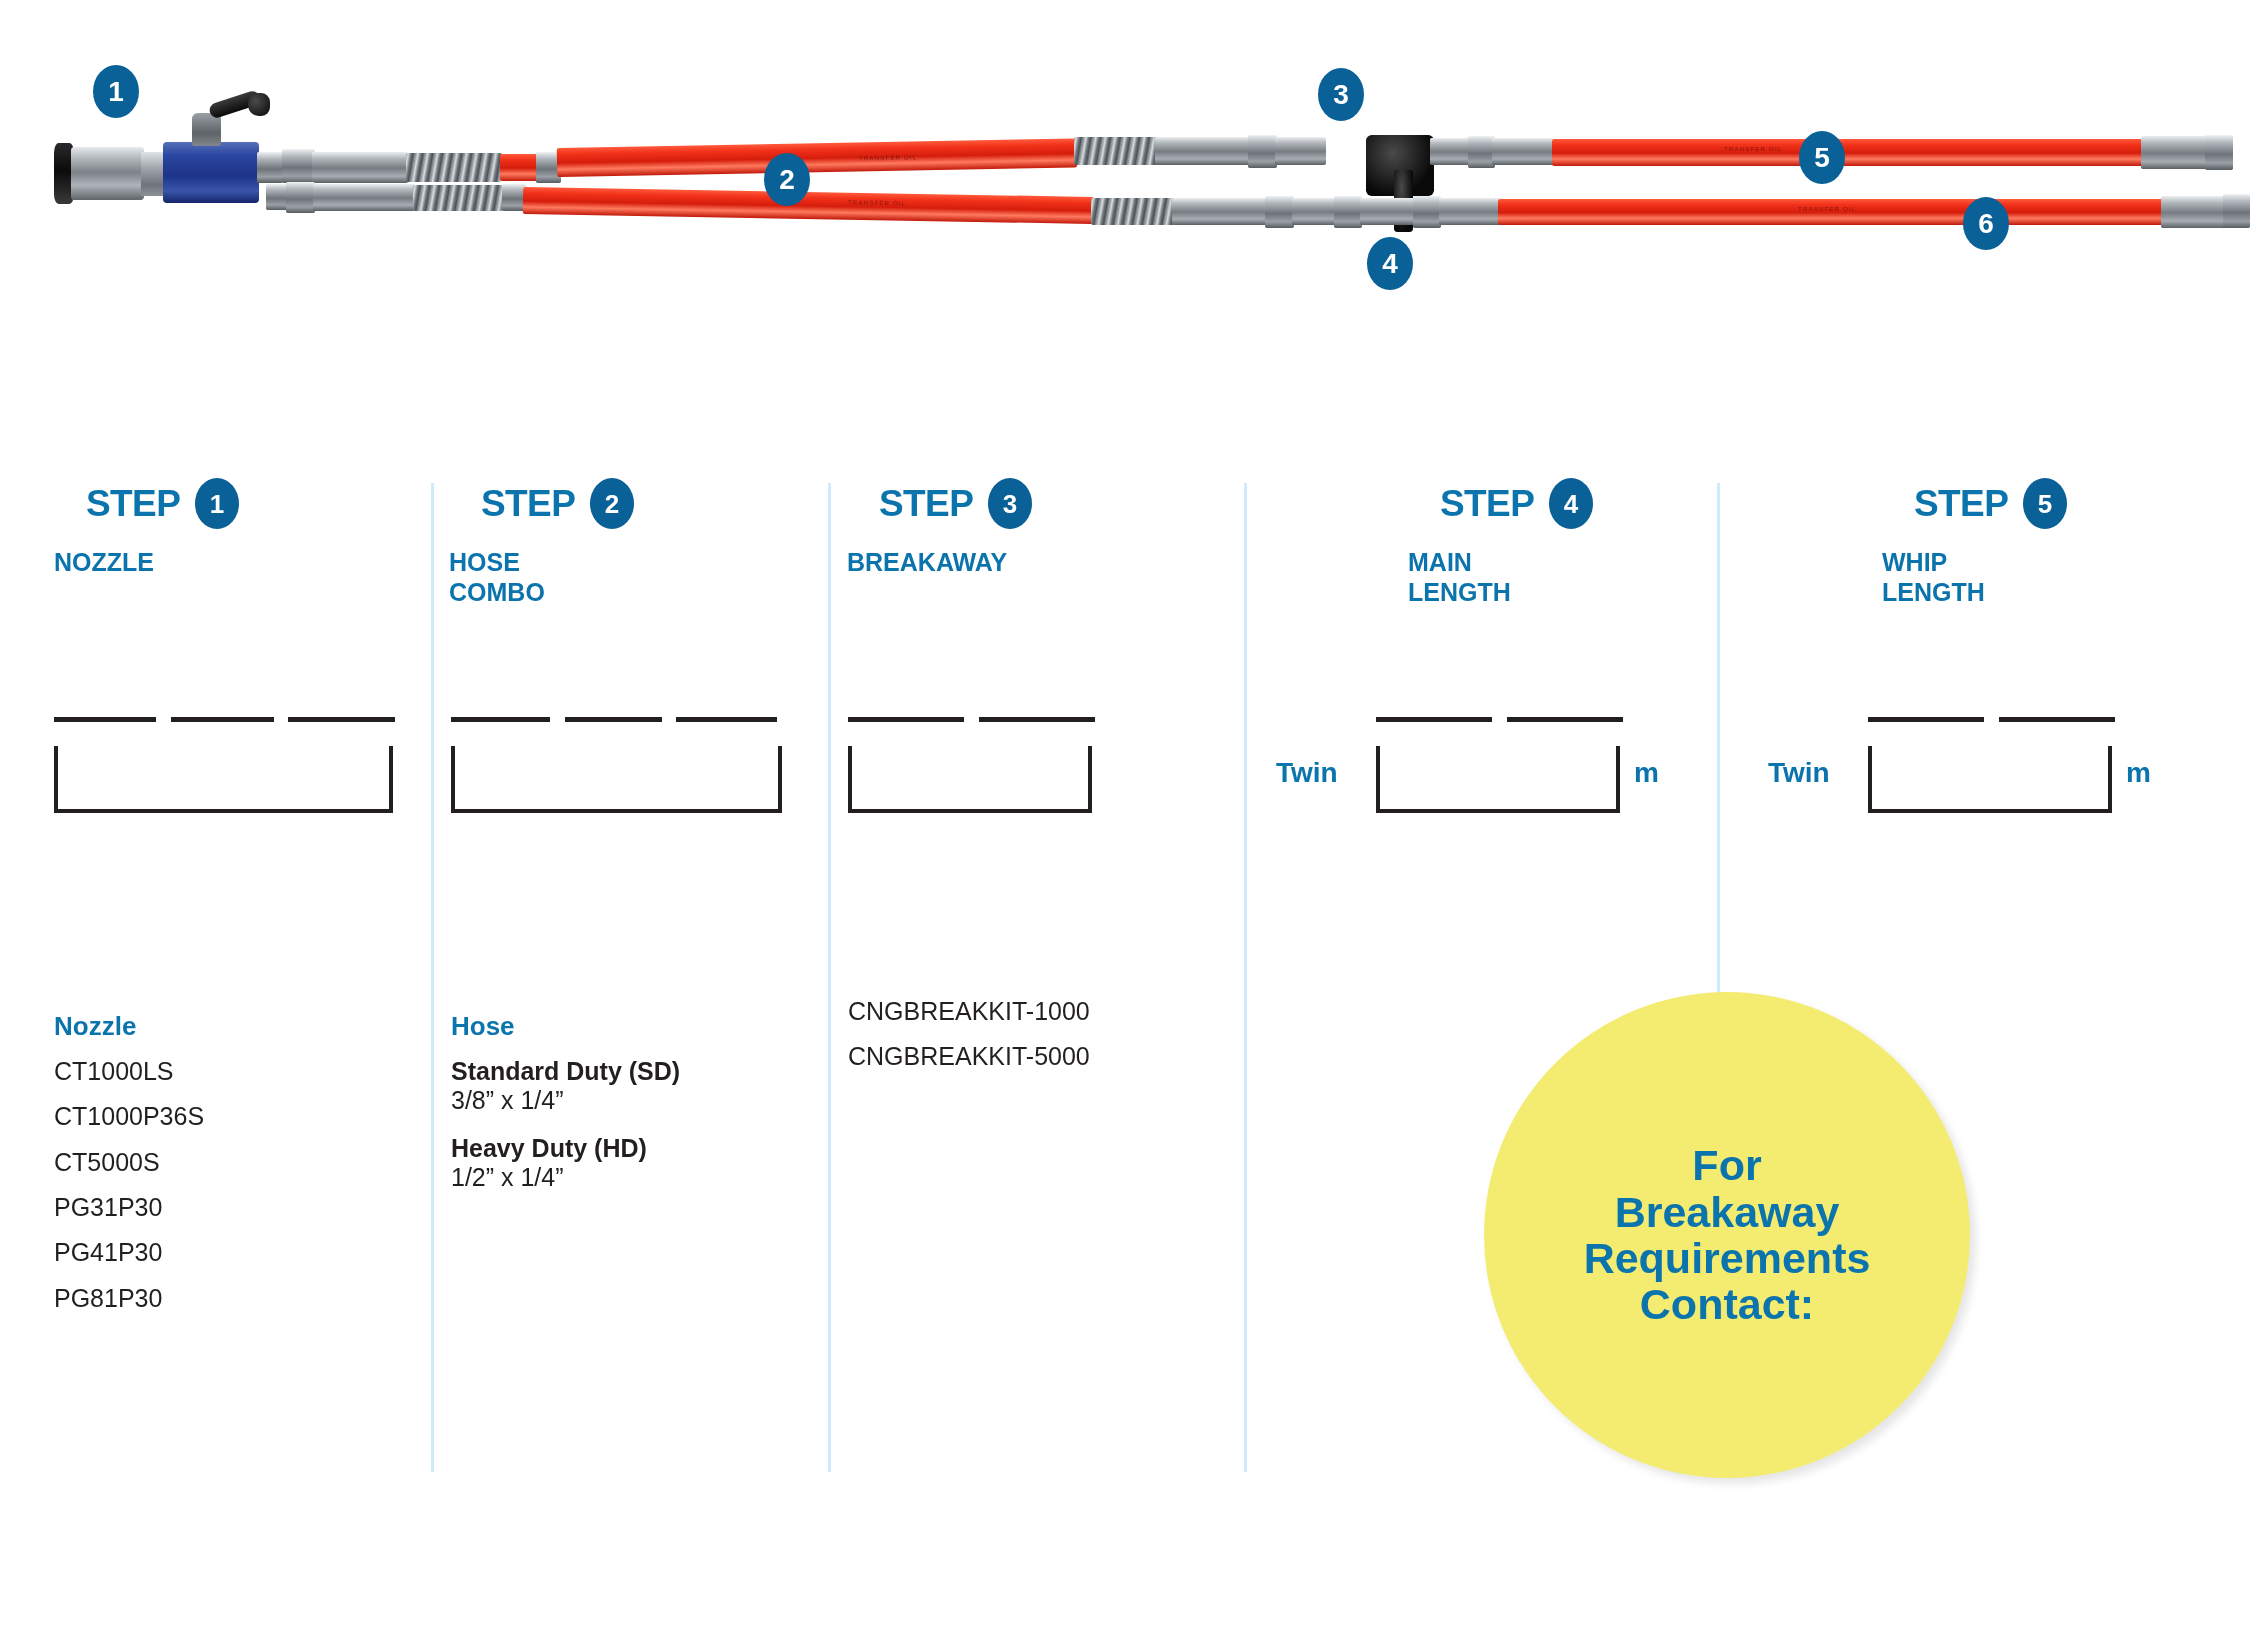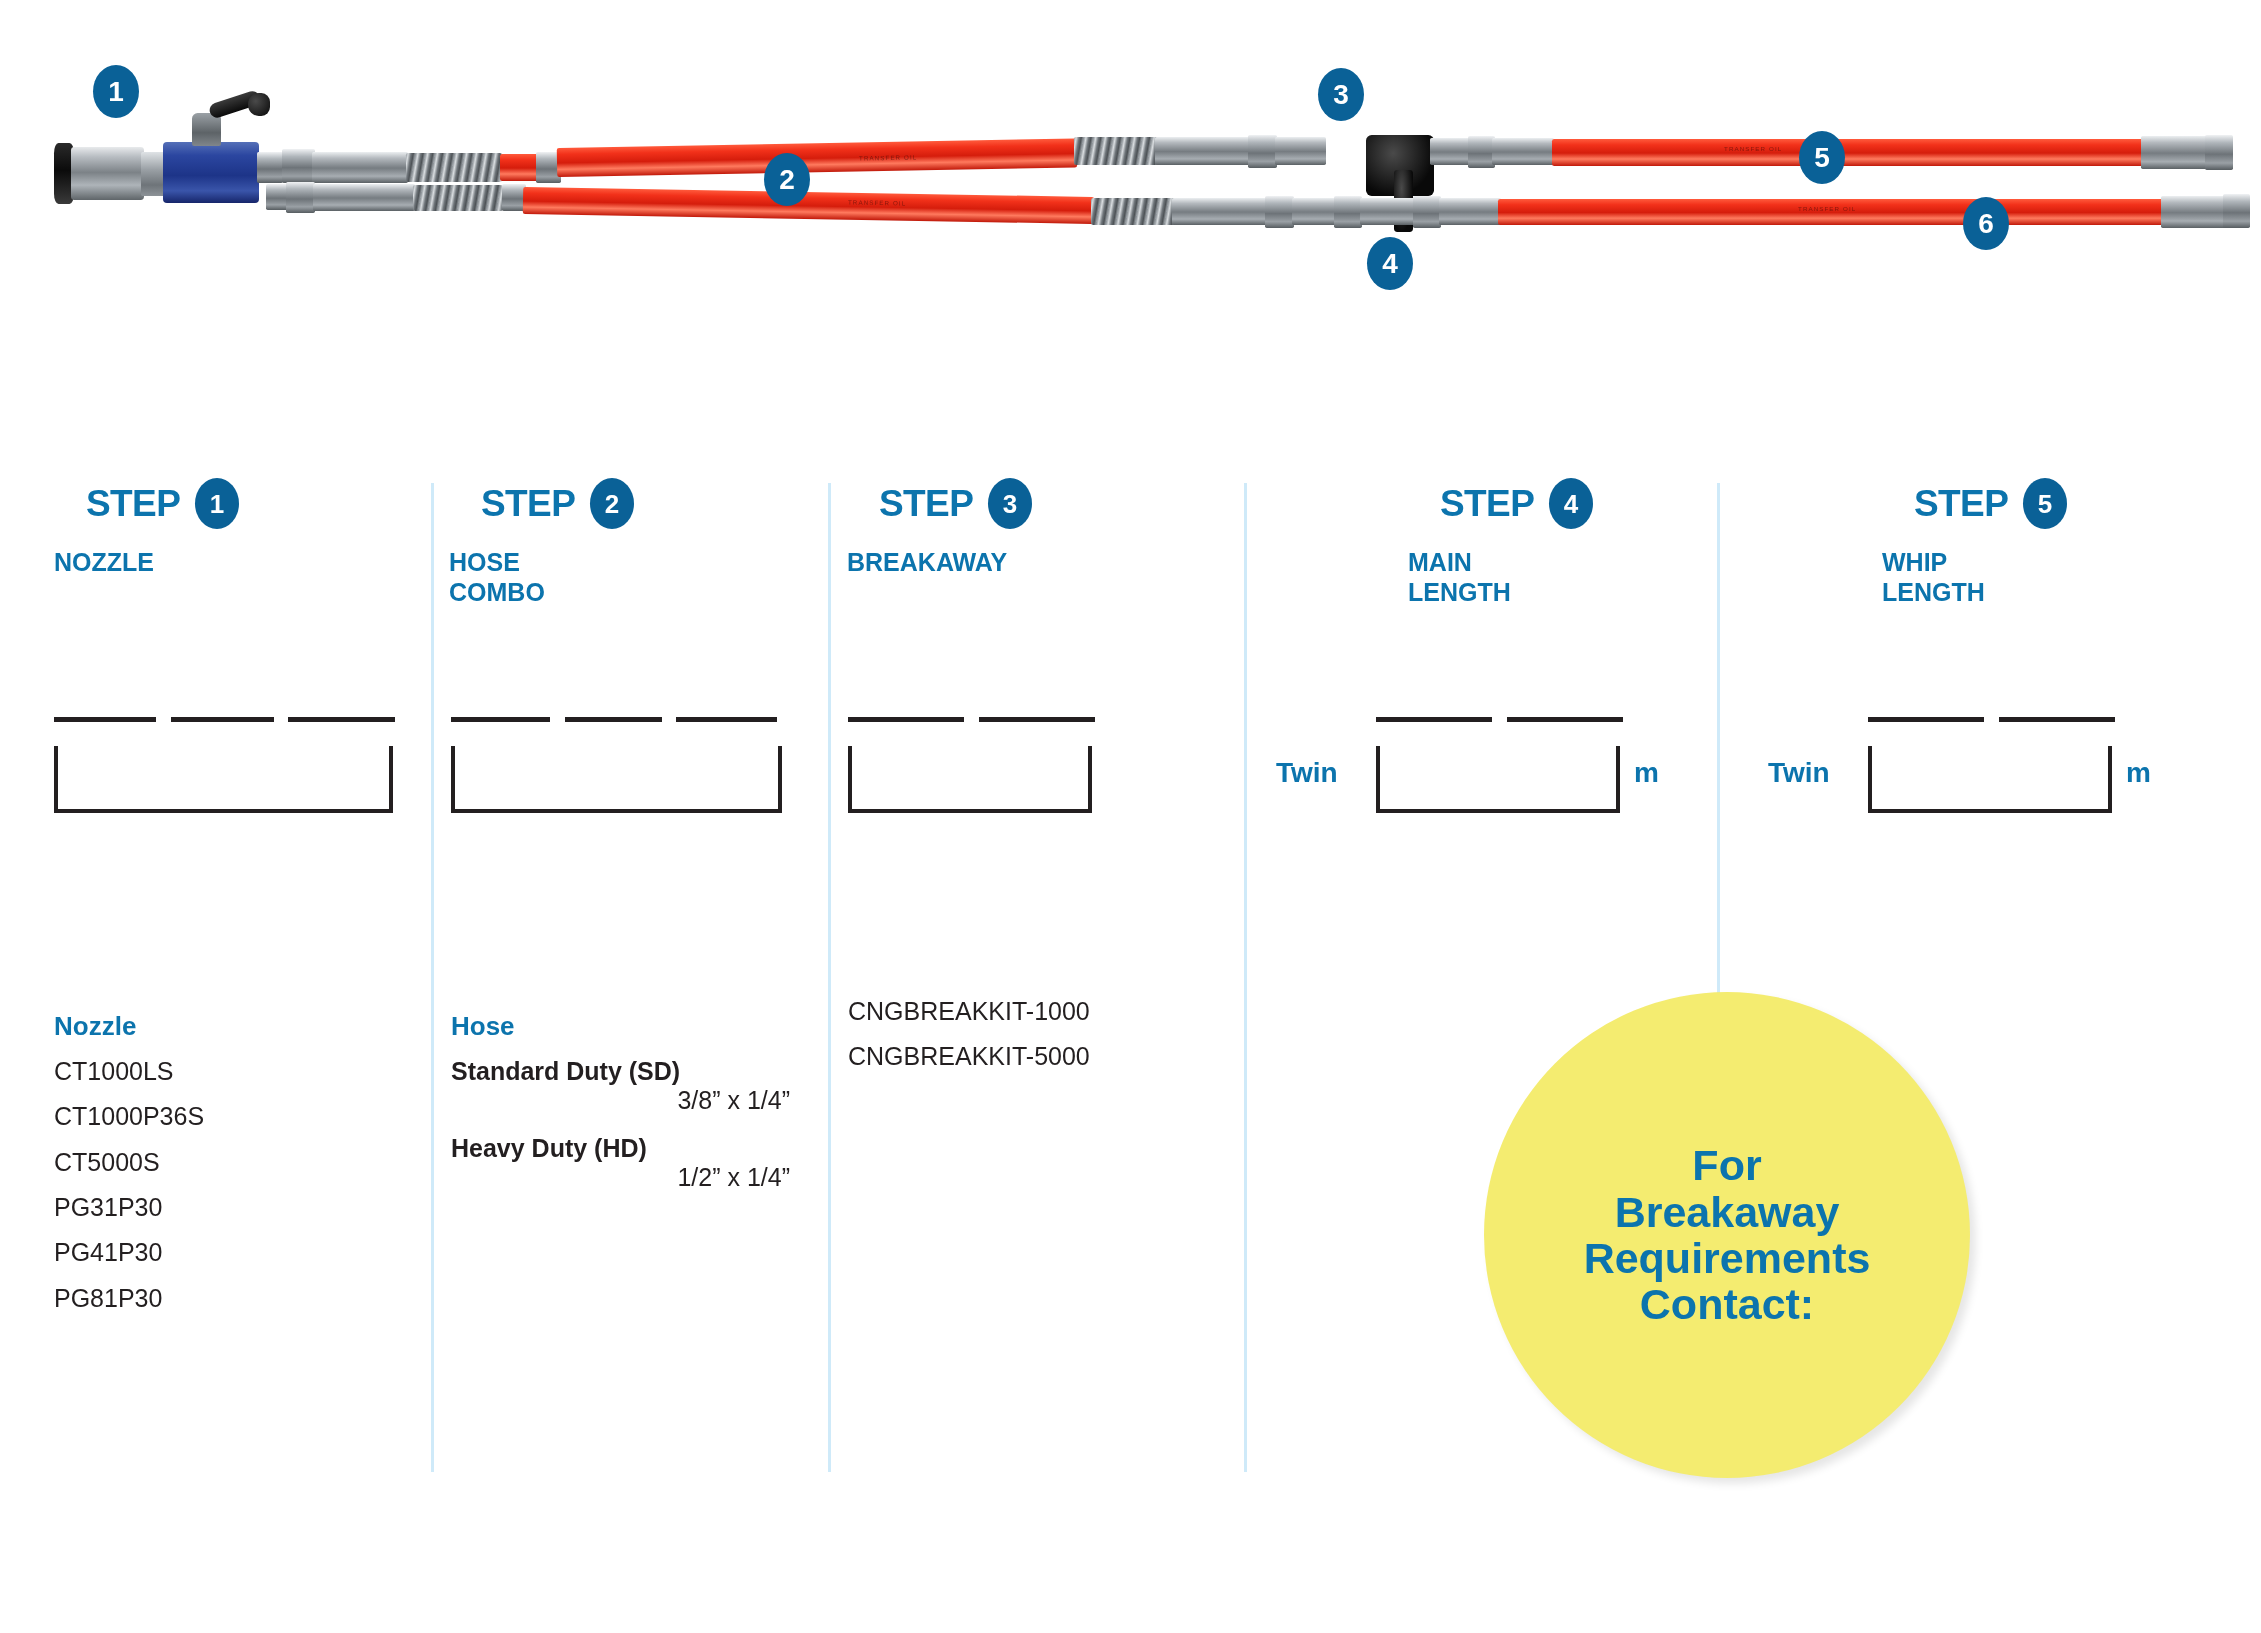--- a/index.html
+++ b/index.html
@@ -129,27 +129,27 @@
     position: absolute; color: #0c74ad; font-weight: 700; font-size: 28px; line-height: 1;
   }
 
   
   .opt-block { position: absolute; }
   .opt-title {
     color: #0c74ad; font-weight: 700; font-size: 26px; line-height: 1.15; margin-bottom: 17px;
   }
   .opt-item { color: #231f20; font-size: 25px; line-height: 1.0; margin-bottom: 20.4px; font-weight: 400; }
   .opt-item.bold { font-weight: 700; margin-bottom: 4.5px; }
-  .opt-item.sub { margin-bottom: 22.6px; text-align: right; }
+  .opt-item.sub { margin-bottom: 22.6px; }
 
   
   .yellow-circle {
     position: absolute; left: 1484px; top: 992px; width: 486px; height: 486px;
     border-radius: 50%; background: #f4ec70;
-    display: flex; align-items: center; justify-content: center;
+    display: flex; flex-direction: column; justify-content: center;
     box-shadow: 5.7px 5.7px 9px rgba(0,0,0,.10);
   }
   .yc-head {
     color: #0c74ad; font-weight: 700; font-size: 43px; line-height: 1.08; text-align: center;
   }
   .yc-mail {
     margin-top: 16px; color: #231f20; font-weight: 700; font-size: 35px;
     line-height: 1.15; text-align: center;
   }
 </style>

